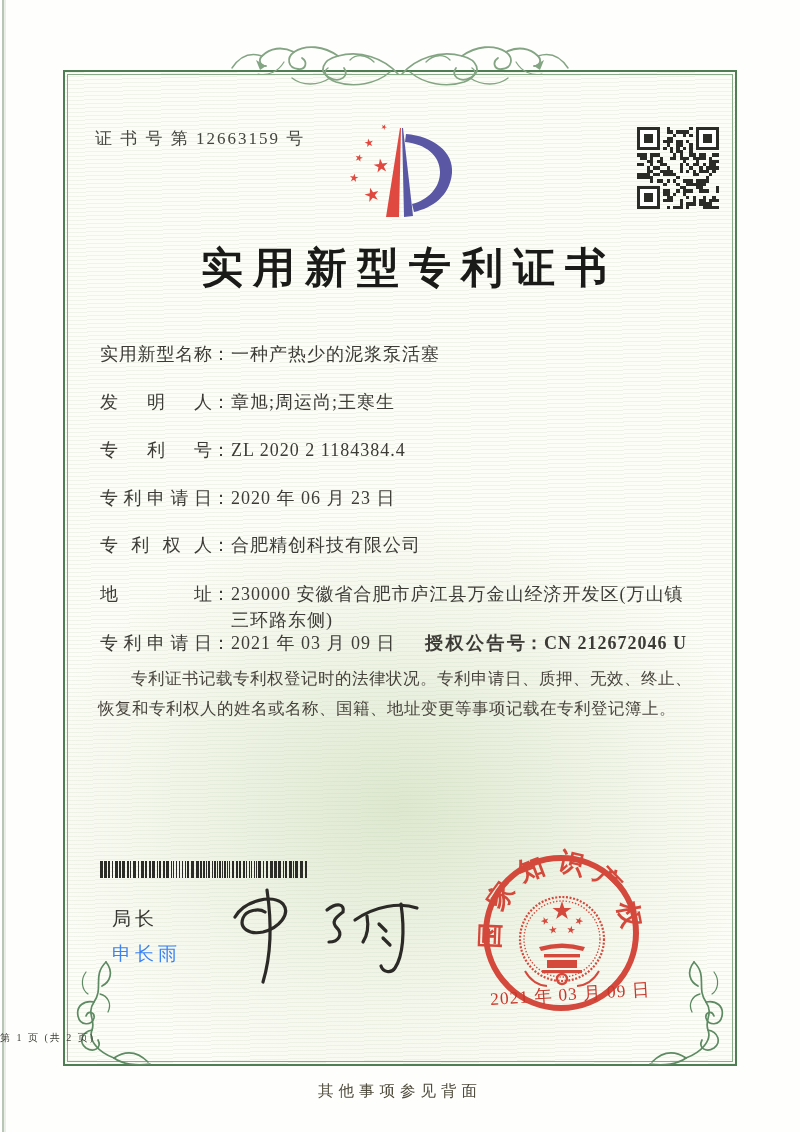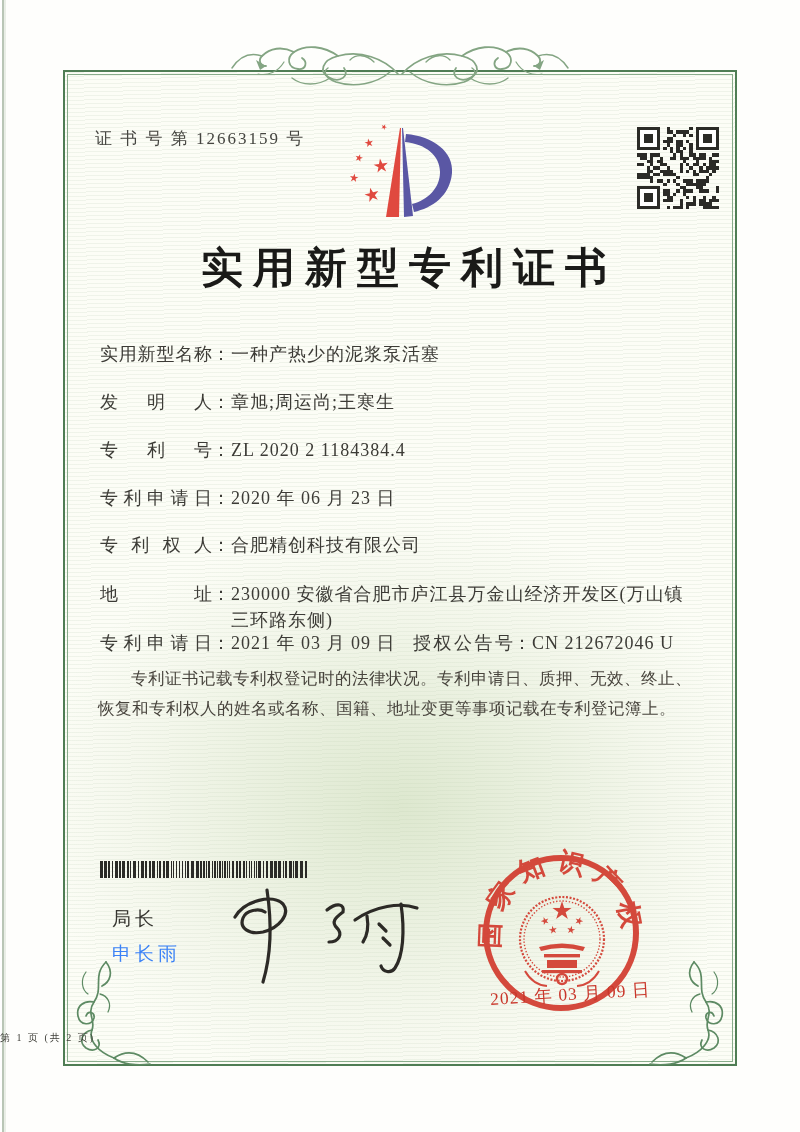--- a/index.html
+++ b/index.html
@@ -26,21 +26,21 @@
   .qr{position:absolute;left:637px;top:127px;width:82px;height:82px;}
   .title{position:absolute;left:8px;right:0;top:240px;margin:0;text-align:center;
         font-size:42px;font-weight:700;letter-spacing:10px;padding-left:10px;color:#1a1a18;}
   .field{position:absolute;left:100px;width:610px;font-size:18px;color:#3c3b36;line-height:26px;}
   .flabel{display:inline-block;width:112px;text-align:justify;text-align-last:justify;vertical-align:top;}
   .colon{display:inline-block;width:19px;vertical-align:top;}
   .fvalue{display:inline-block;max-width:470px;vertical-align:top;letter-spacing:1px;}
   .f-name{top:341px;} .f-inventor{top:389px;} .f-patno{top:437px;}
   .f-filing{top:485px;} .f-patentee{top:532px;} .f-address{top:581px;}
   .grant-row{position:absolute;left:100px;top:630px;width:620px;font-size:18px;color:#3c3b36;line-height:26px;}
-  .grant-no-group{position:absolute;left:313px;top:0;white-space:nowrap;}
+  .grant-no-group{position:absolute;left:325px;top:0;white-space:nowrap;font-weight:bold;}
   .grant-no-group .flabel{width:100px;}
   .body-text{position:absolute;left:98px;top:664px;width:606px;font-size:16.5px;line-height:29.5px;
         color:#48443d;letter-spacing:.5px;}
   .body-text p{margin:0;text-indent:2em;}
   .barcode{position:absolute;left:100px;top:861px;width:212px;height:17px;}
   .signer-title{position:absolute;left:112px;top:906px;font-size:19px;letter-spacing:4px;color:#35342f;}
   .signer-name{position:absolute;left:112px;top:941px;font-size:19px;letter-spacing:4px;color:#3b82f6;}
   .signature{position:absolute;left:215px;top:872px;width:215px;height:115px;}
   .seal{position:absolute;left:461px;top:833px;width:200px;height:200px;opacity:.92;}
   .seal-date{position:absolute;left:490px;top:982px;font-size:17.5px;letter-spacing:1px;color:#c9372b;
@@ -462,14 +462,15 @@
       <rect x="86" y="127" width="30" height="8" stroke="none"></rect>
       <rect x="81" y="137" width="40" height="3.2" stroke="none"></rect>
       <circle cx="101" cy="146" r="5" fill="none" stroke-width="2.4"></circle>
       <path d="M64,138 Q72,152 86,153" fill="none" stroke-width="2"></path>
       <path d="M138,138 Q130,152 116,153" fill="none" stroke-width="2"></path>
     </g>
   </svg>
   <div class="seal-date">2021 年 03 月 09 日</div>
 
   <div class="page-info">第 1 页 (共 2 页)</div>
+  <div class="back-note">其他事项参见背面</div>
 
 </div>
 
 </body></html>

